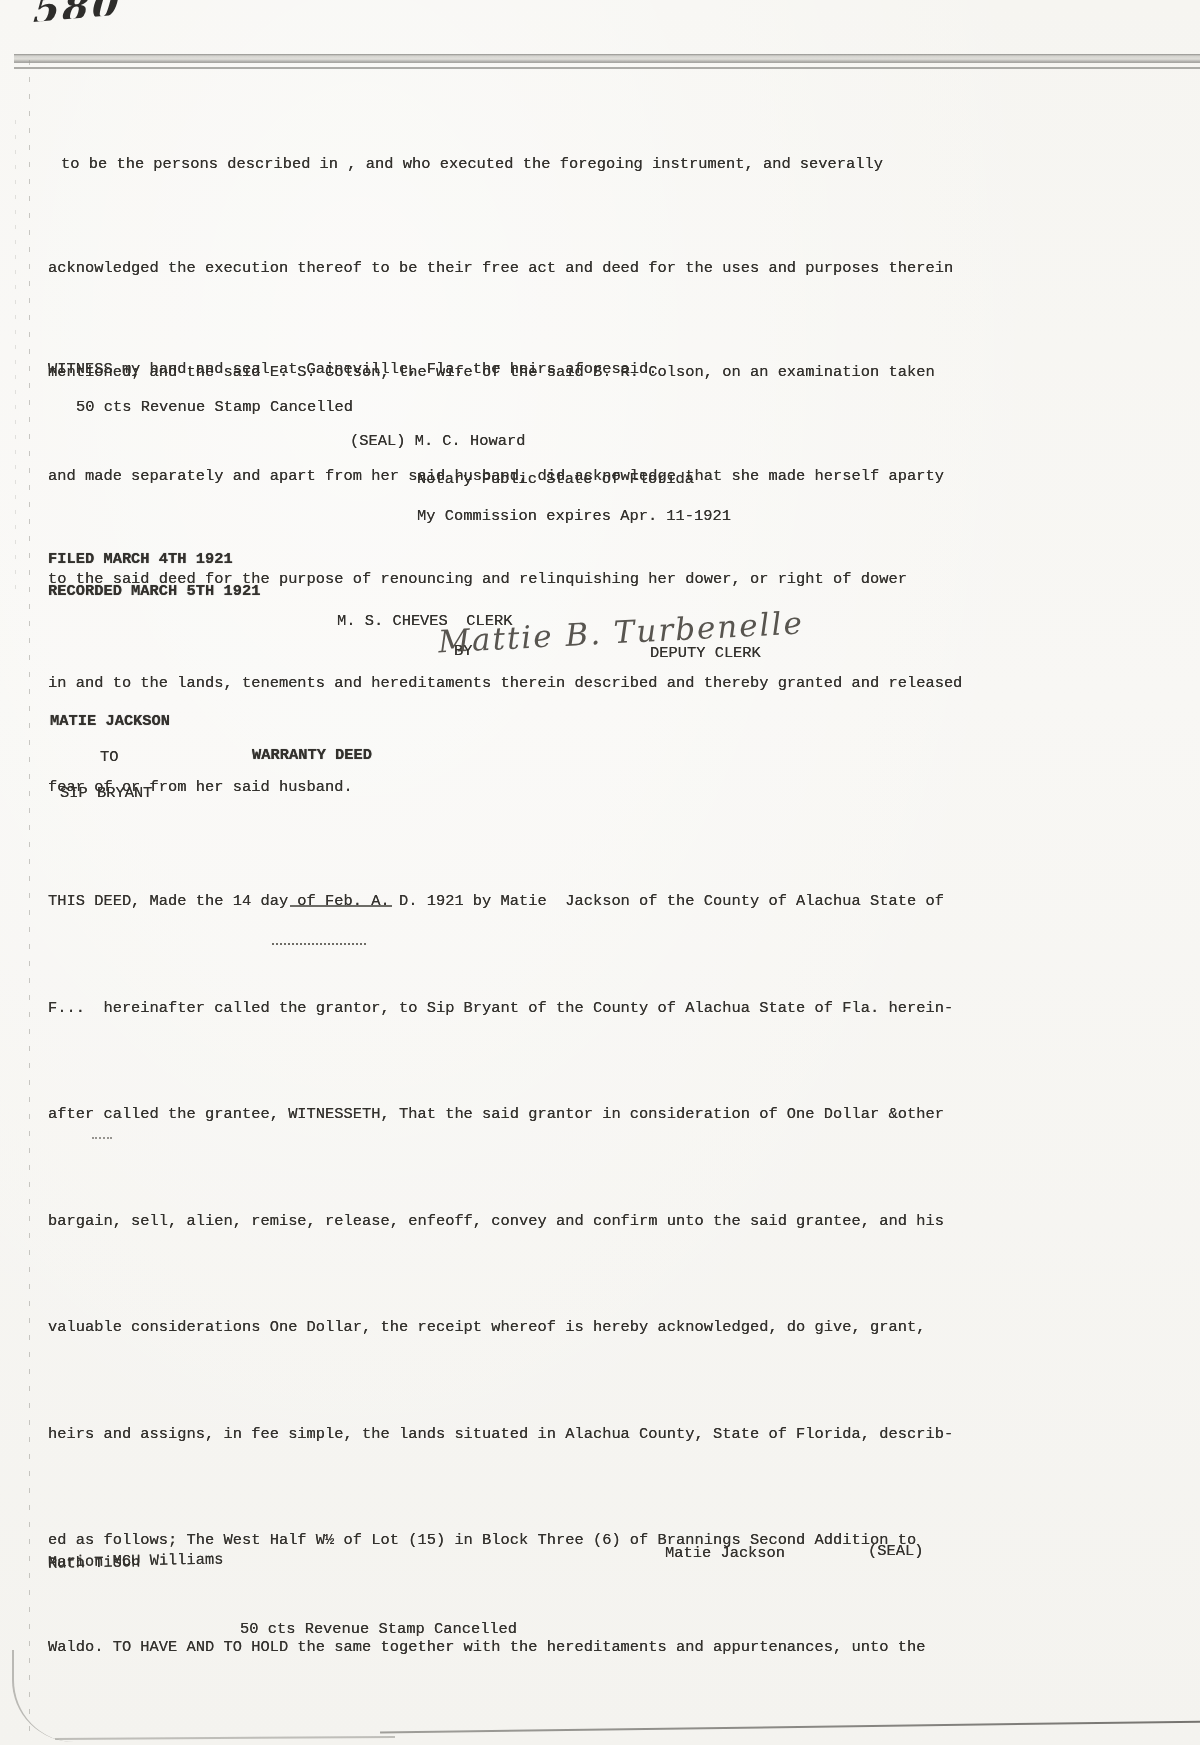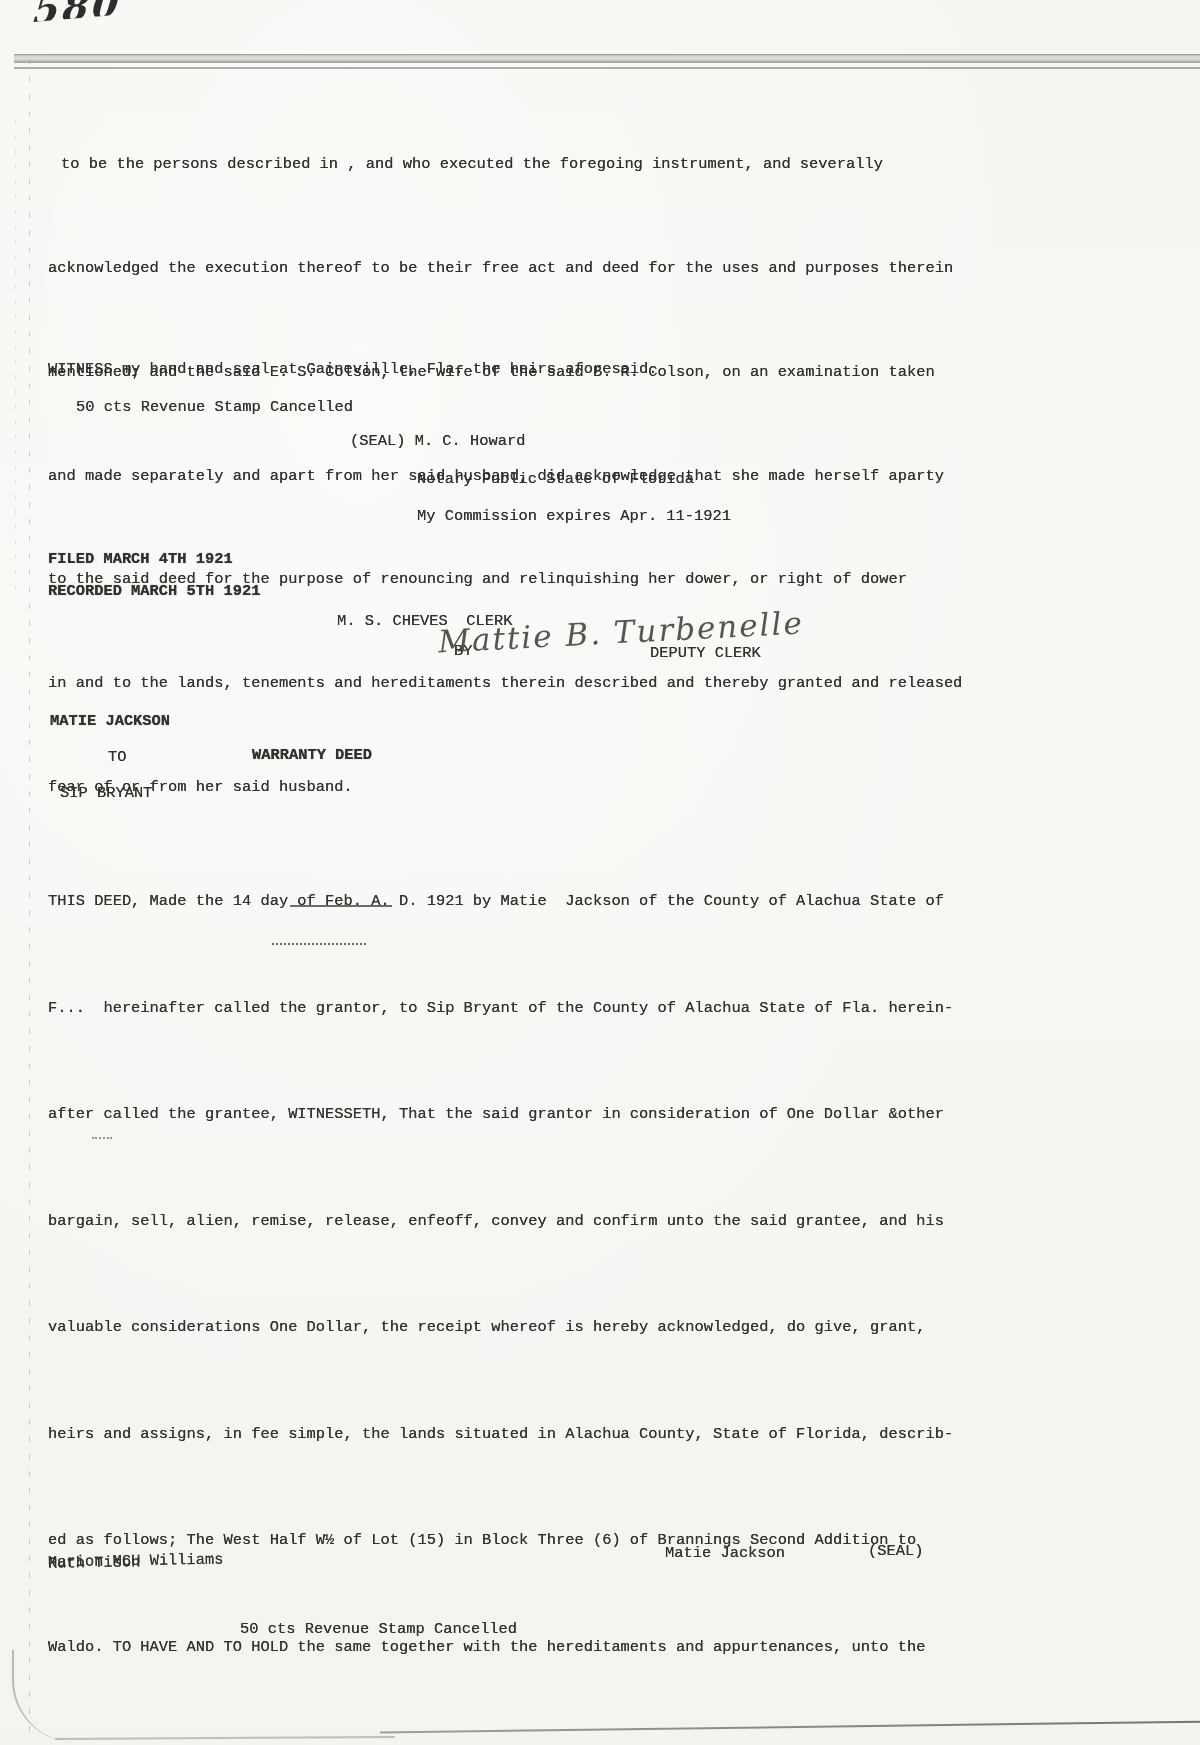--- a/index.html
+++ b/index.html
@@ -81,21 +81,21 @@
 
   <div class="tw caption" style="left:48px;top:542px;">FILED MARCH 4TH 1921</div>
   <div class="tw caption" style="left:48px;top:574px;">RECORDED MARCH 5TH 1921</div>
 
   <div class="tw" style="left:337px;top:604px;">M. S. CHEVES  CLERK</div>
   <div class="tw" style="left:408px;top:634px;margin-left:46px;">BY</div>
   <div class="sig-script" style="left:438px;top:614px;">Mattie B. Turbenelle</div>
   <div class="tw" style="left:650px;top:636px;">DEPUTY CLERK</div>
 
   <div class="tw caption" style="left:50px;top:704px;">MATIE JACKSON</div>
-  <div class="tw" style="left:100px;top:740px;margin-left:8px;">TO</div>
+  <div class="tw" style="left:100px;top:740px;">TO</div>
   <div class="tw caption" style="left:252px;top:738px;">WARRANTY DEED</div>
   <div class="tw" style="left:60px;top:776px;">SIP BRYANT</div>
 
   <div class="tw" style="left:48px;top:813px;">
     <div class="line">THIS DEED, Made the 14 day of Feb. A. D. 1921 by Matie  Jackson of the County of Alachua State of</div>
     <div class="line">F...  hereinafter called the grantor, to Sip Bryant of the County of Alachua State of Fla. herein-</div>
     <div class="line">after called the grantee, WITNESSETH, That the said grantor in consideration of One Dollar &amp;other</div>
     <div class="line">bargain, sell, alien, remise, release, enfeoff, convey and confirm unto the said grantee, and his</div>
     <div class="line">valuable considerations One Dollar, the receipt whereof is hereby acknowledged, do give, grant,</div>
     <div class="line">heirs and assigns, in fee simple, the lands situated in Alachua County, State of Florida, describ-</div>

